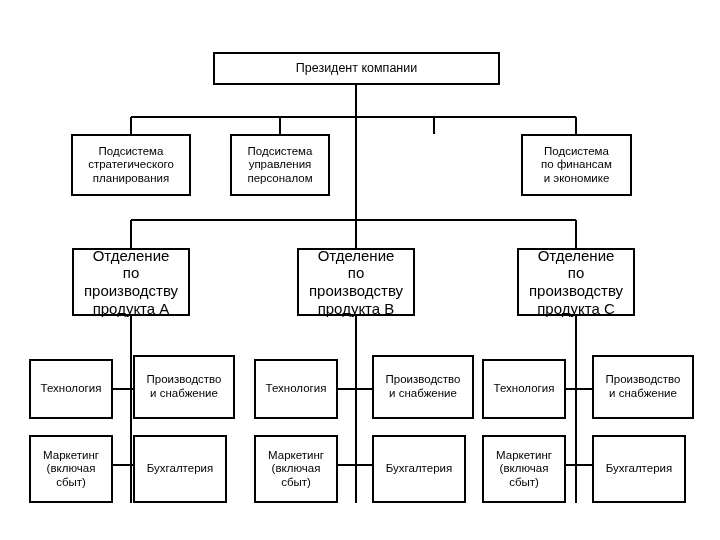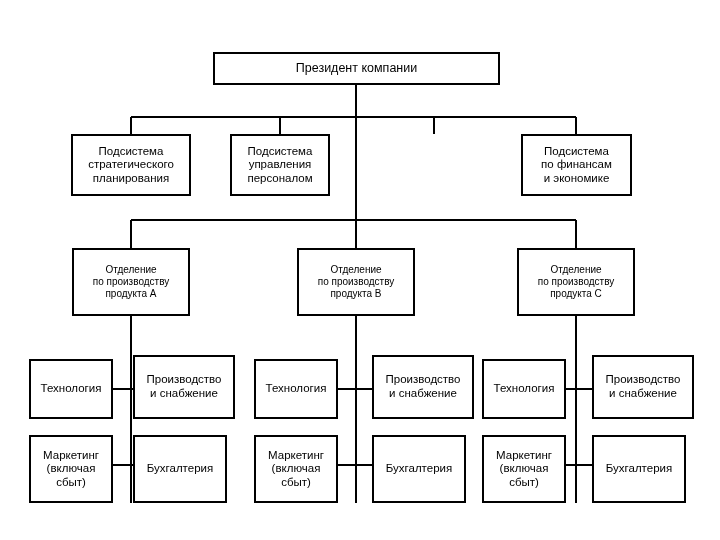--- a/index.html
+++ b/index.html
@@ -47,21 +47,21 @@
     font-size: 12.5px;
     border-width: 2px;
   }
   
   .lvl-subsystem {
     font-size: 11.5px;
     align-items: center;
   }
   
   .lvl-division {
-    font-size: 10px;
+    font-size: 15px;
   }
   
   .lvl-function {
     font-size: 11.5px;
   }
 </style>
 </head>
 <body>
 
 <div id="canvas">

